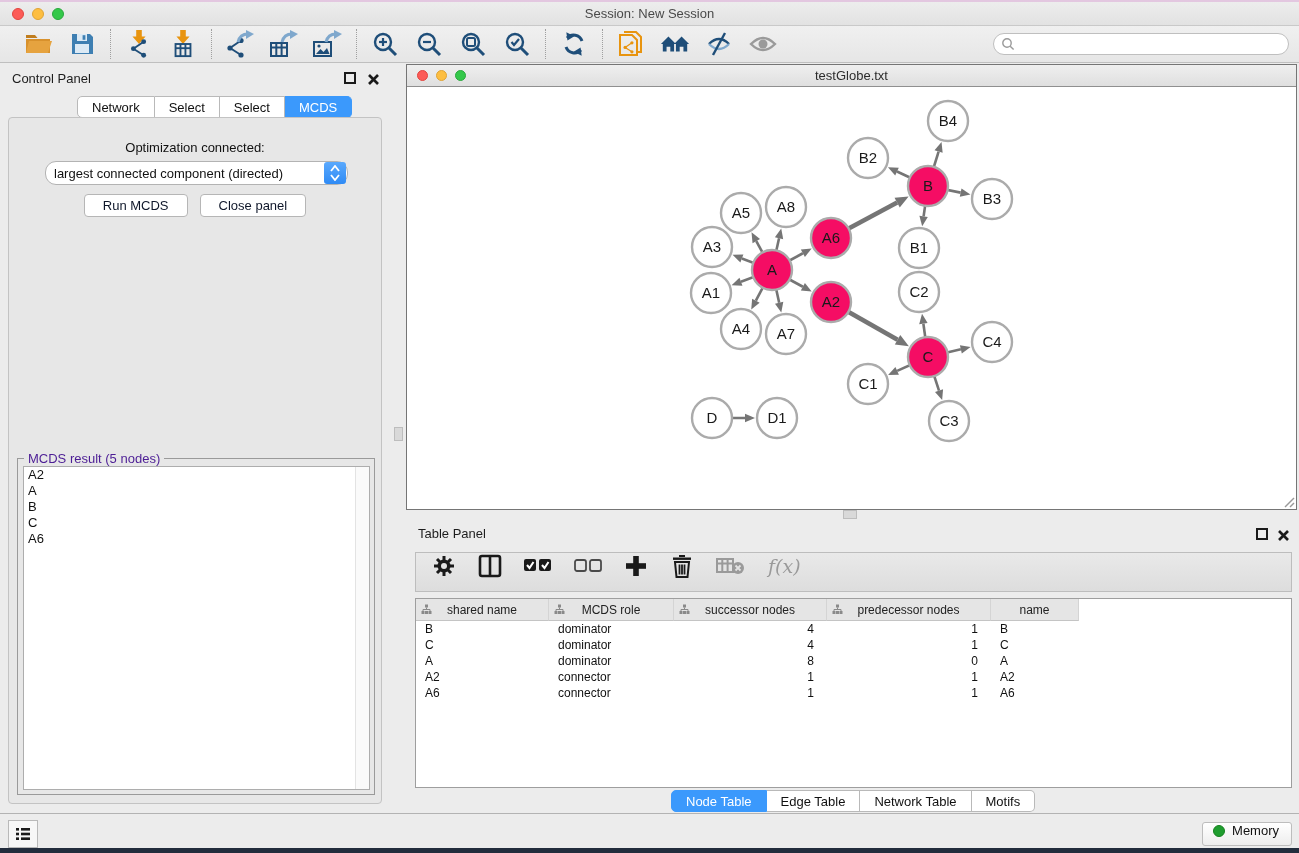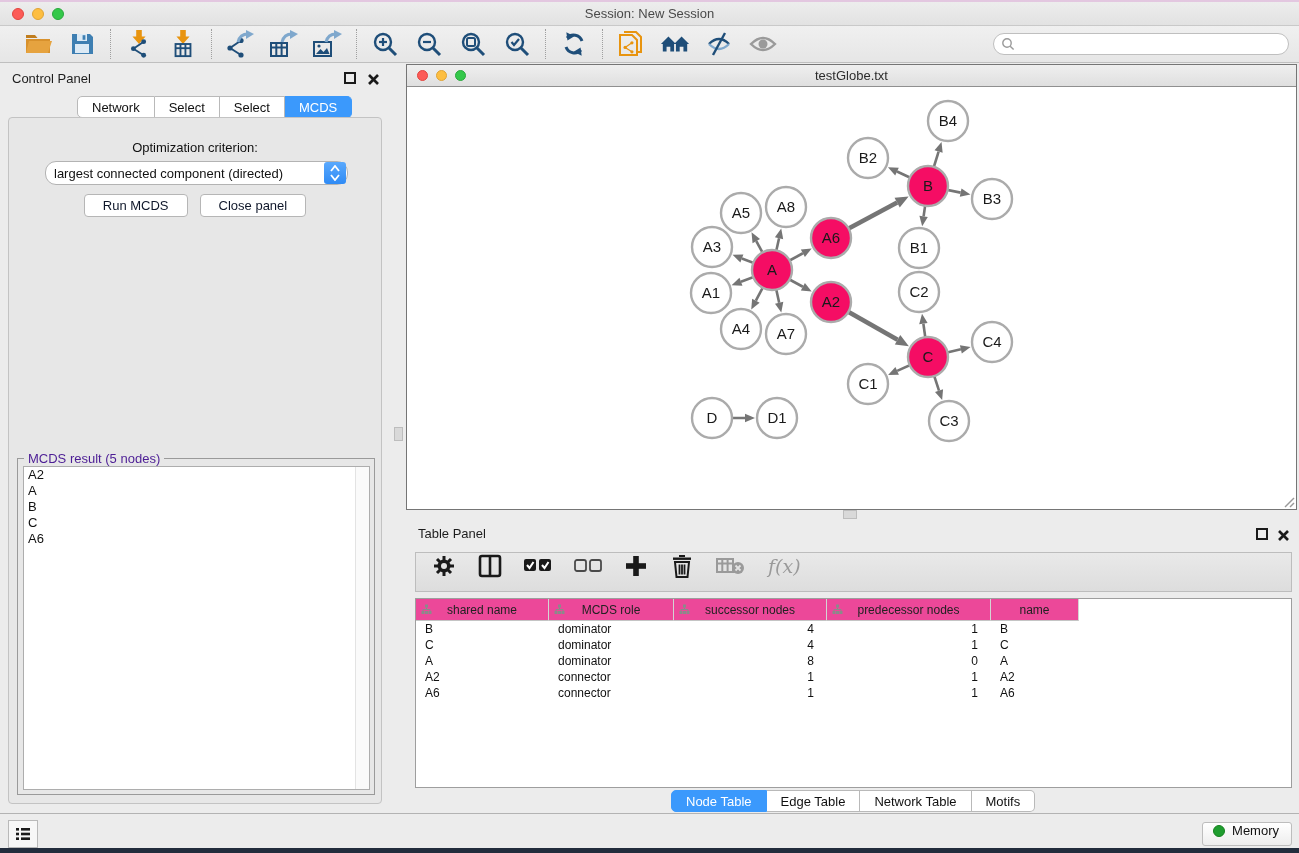--- a/index.html
+++ b/index.html
@@ -82,21 +82,21 @@
   .table-panel { position:absolute; left:406px; top:524px; width:893px; height:289px; background:#ececec; }
   .tp-title { position:absolute; left:12px; top:2px; font-size:13px; color:#1d1d1d; }
   .tp-toolbar { position:absolute; left:9px; top:28px; width:877px; height:40px;
                 background:linear-gradient(#e9e9e9,#dddddd); border:1px solid #bdbdbd;
                 display:flex; align-items:flex-start; gap:22px; padding-left:16px; }
   .tp-icon { display:flex; align-items:center; justify-content:center; min-width:24px; height:26px; }
   .fx-label { font-family:"DejaVu Serif", serif; font-style:italic; font-size:19px; color:#9a9a9a; }
   .data-table { position:absolute; left:9px; top:74px; width:877px; height:190px; background:#fff;
                 border:1px solid #9e9e9e; overflow:hidden; }
   .dt-header { display:flex; height:22px; }
-  .dt-hcell { background:#ec4899; border-right:1px solid #d4d4d4; border-bottom:1px solid #c4c4c4;
+  .dt-hcell { background:#e5e5e5; border-right:1px solid #d4d4d4; border-bottom:1px solid #c4c4c4;
               display:flex; align-items:center; justify-content:center; gap:6px;
               font-size:12px; color:#222; position:relative; }
   .dt-hcell .hicon { position:absolute; left:5px; top:5px; }
   .dt-row { display:flex; height:16px; align-items:center; }
   .dt-cell { font-size:12px; color:#111; white-space:nowrap; overflow:hidden; }
   .dt-cell.left { text-align:left; padding-left:9px; }
   .dt-cell.right { text-align:right; padding-right:13px; }
   .bottom-tabs { position:absolute; left:265px; top:266px; display:flex; }
   .btab { height:22px; padding:0 14px; background:#fff; border:1px solid #b9b9b9; border-left:none;
           font-size:13px; display:flex; align-items:center; color:#111; }
@@ -328,21 +328,21 @@
           </svg>
       </span>
     </div>
     <div class="ctab-bar" id="ctrl-tabs">
         <div class="ctab">Network</div>
         <div class="ctab">Select</div>
         <div class="ctab">Select</div>
         <div class="ctab active">MCDS</div>
       </div>
     <div class="cp-content">
-      <div class="opt-label">Optimization criterion:</div>
+      <div class="opt-label">Optimization connected:</div>
       <div class="dropdown">
         <span class="dd-text">largest connected component (directed)</span>
         <span class="dd-stepper">
           <svg width="10" height="7" viewBox="0 0 10 7">
               <path d="M1 6 L5 1 L9 6" fill="none" stroke="#fff" stroke-width="1.8"></path>
             </svg>
           <svg width="10" height="7" viewBox="0 0 10 7">
               <path d="M1 1 L5 6 L9 1" fill="none" stroke="#fff" stroke-width="1.8"></path>
             </svg>
         </span>

